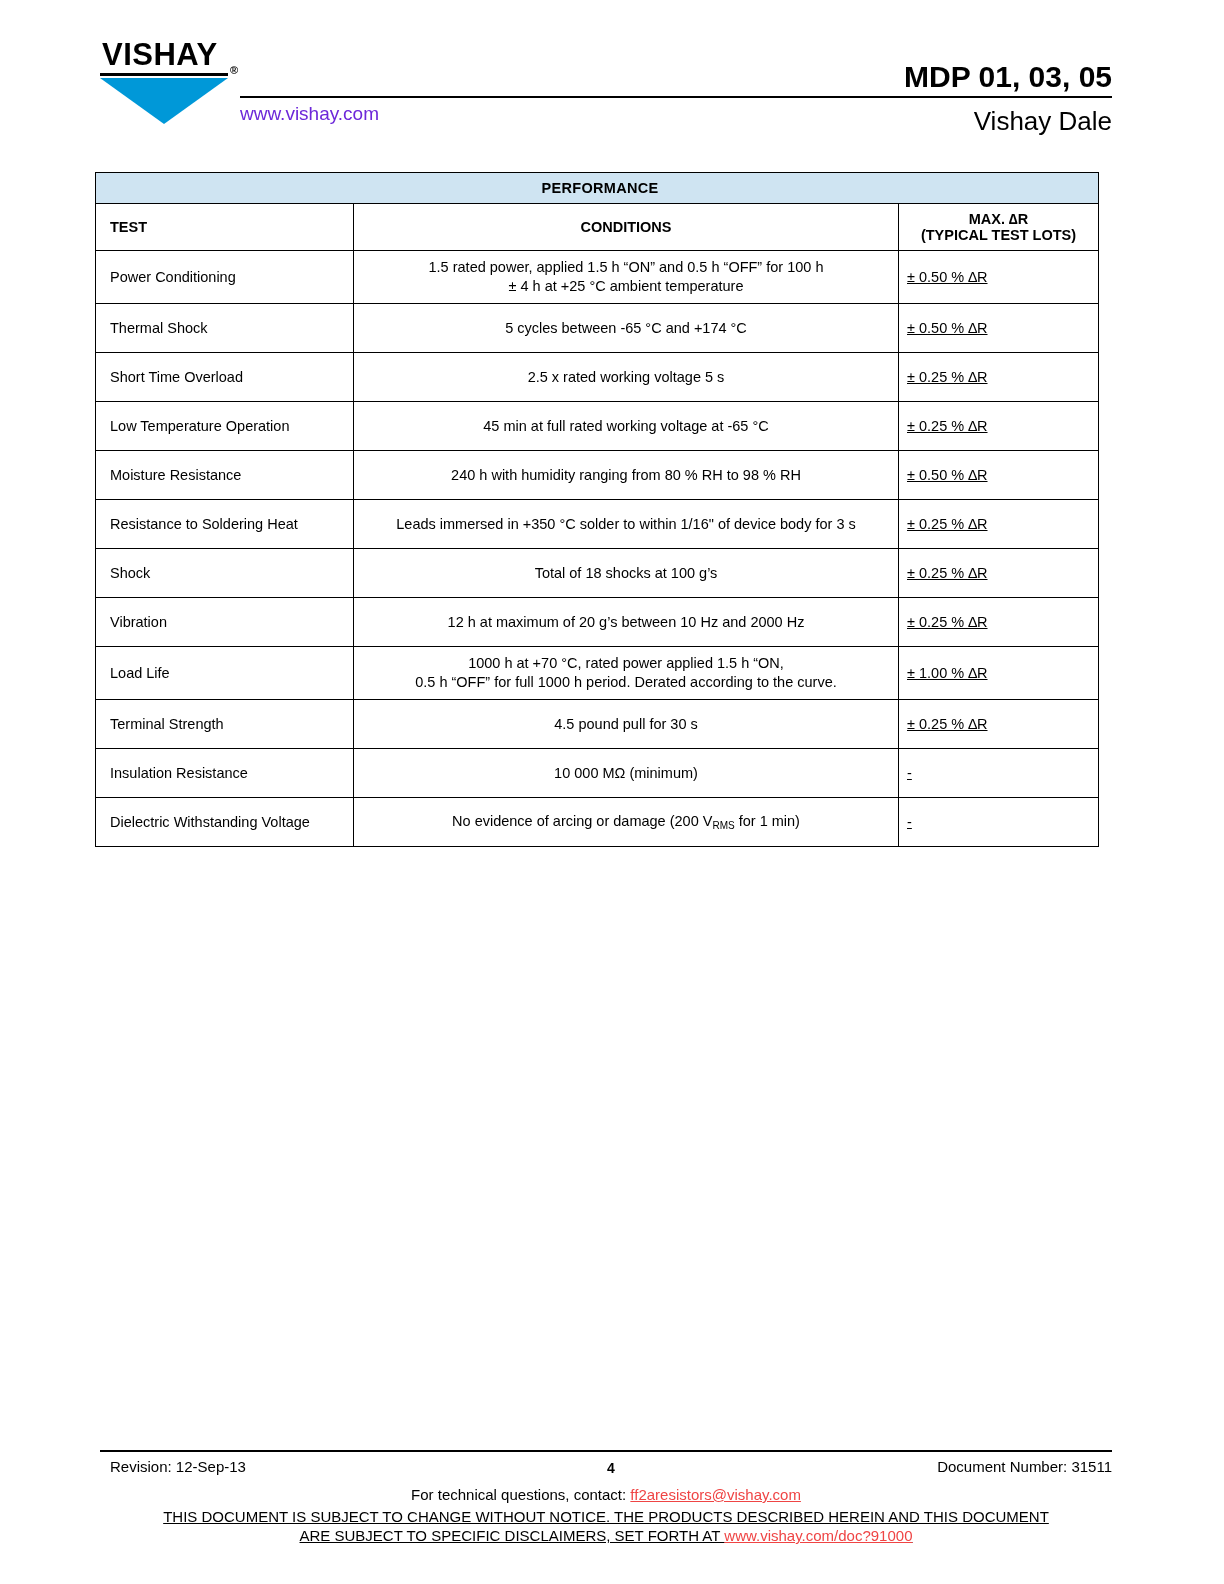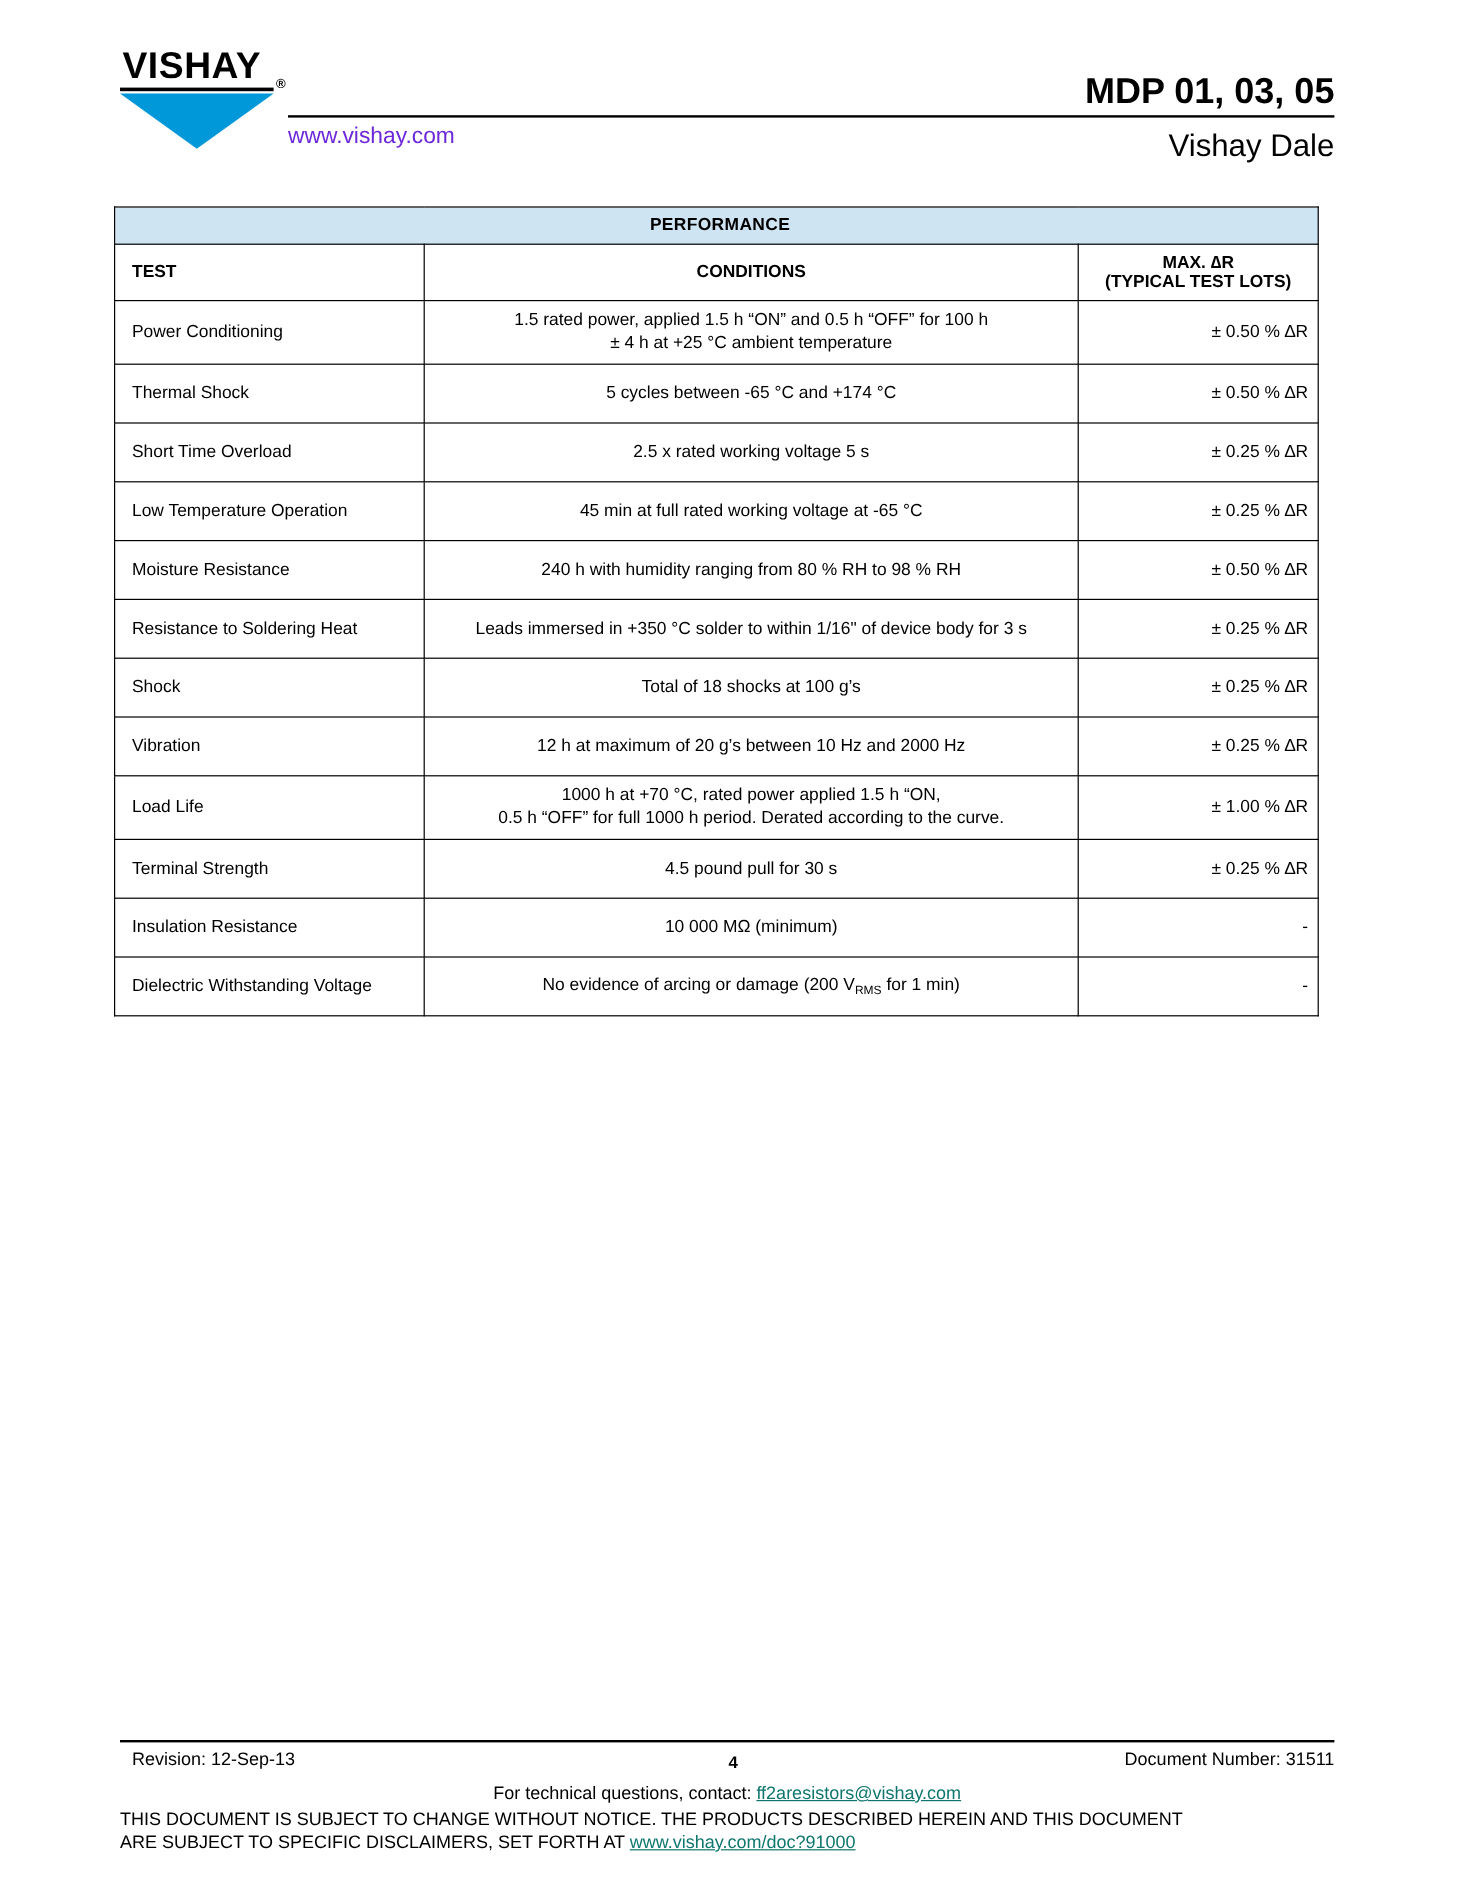--- a/index.html
+++ b/index.html
@@ -146,21 +146,22 @@
   td.cell-test {
     text-align: left;
     padding-left: 14px !important;
     height: 48px;
   }
   td.cell-cond {
     text-align: center;
     line-height: 19px;
   }
   td.cell-max {
-    text-align: right;
+    text-align: left;
+    text-decoration: underline;
   }
   .two-line td { height: 52px; }
   sub { font-size: 10px; vertical-align: baseline; position: relative; top: 3px; text-align: center; }
 
   
   .footer {
     position: absolute;
     left: 100px;
     top: 1450px;
     width: 1012px;
@@ -195,27 +196,28 @@
     position: absolute;
     right: 0;
     top: 0;
   }
   .footer-contact {
     text-align: center;
     font-size: 15px;
     margin-top: 2px;
   }
   .footer-disclaimer {
-    text-align: left;
+    text-align: center;
     font-size: 15px;
     line-height: 19px;
     margin-top: 4px;
+    text-decoration: underline;
   }
   a.link {
-    color: #0f766e;
+    color: #ef4444;
     text-decoration: underline;
   }
 </style>
 </head>
 <body>
 
 <div class="page">
 
   <div class="header">
     <div class="logo-block">

